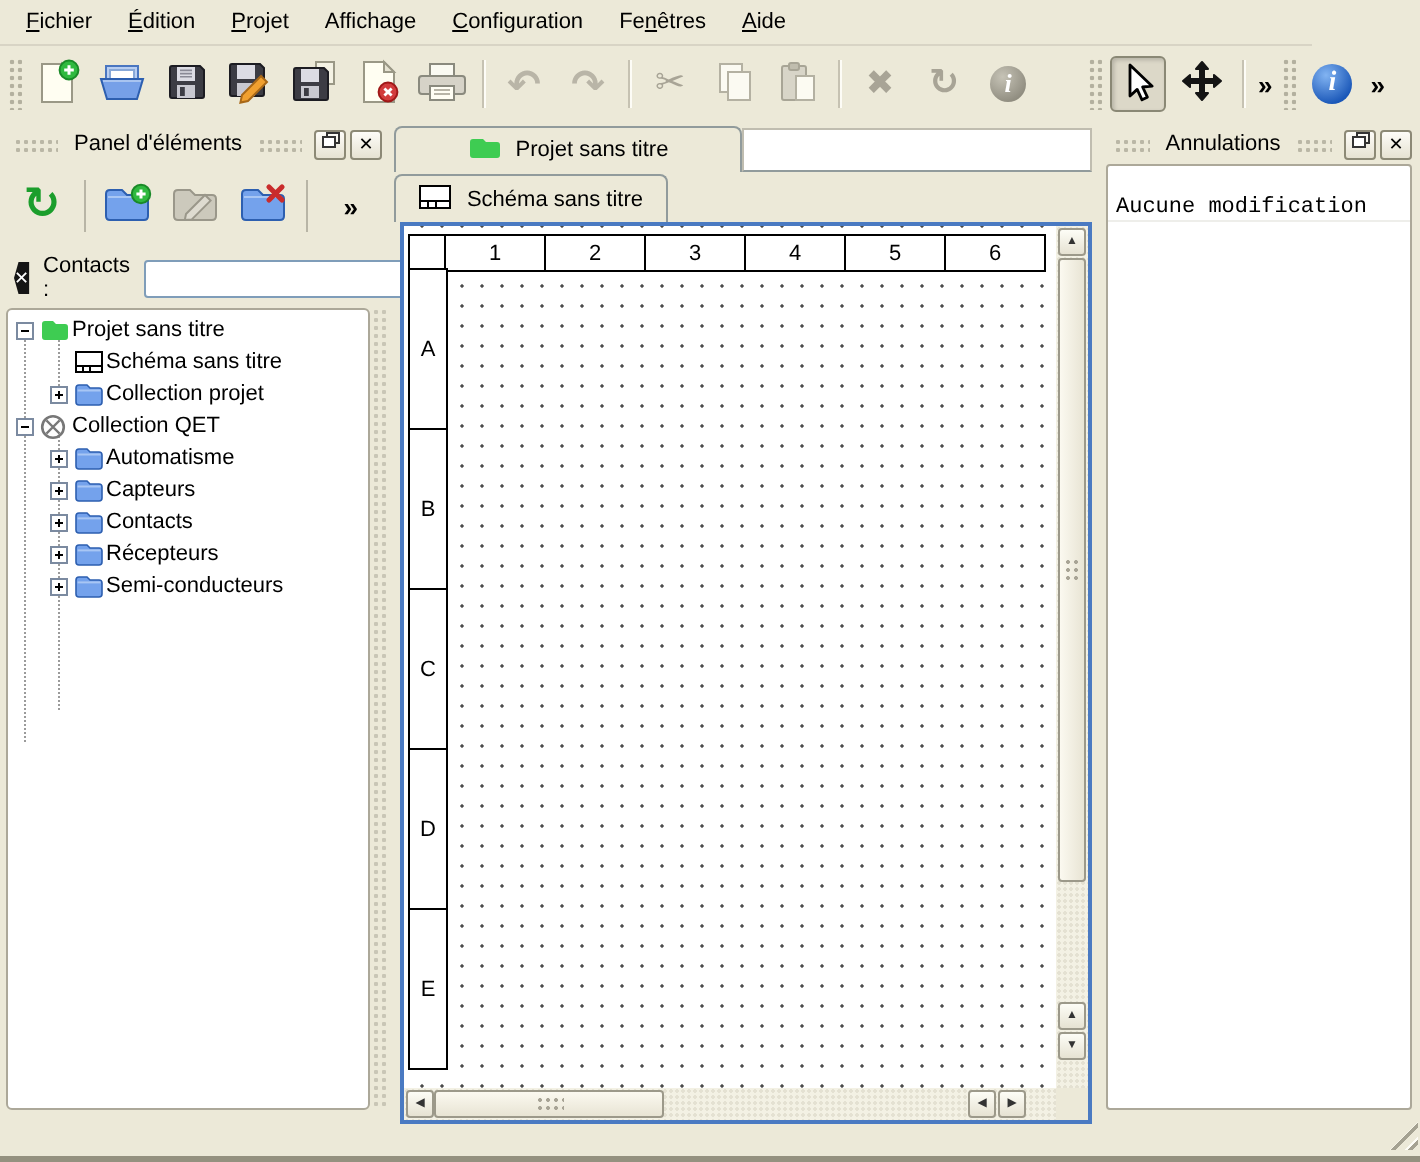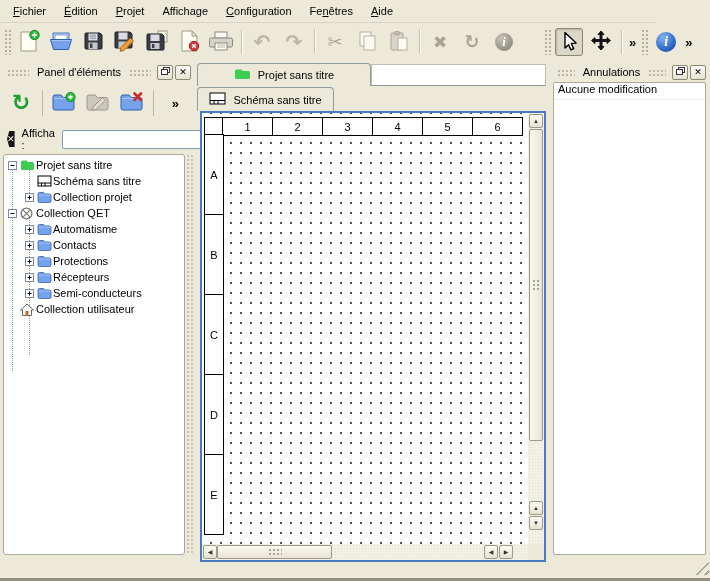--- a/index.html
+++ b/index.html
@@ -114,21 +114,21 @@
   #hthumb{position:absolute;top:1px;left:15px;width:115px;height:14px;border:1px solid #9c998a;border-radius:2px;
     background:linear-gradient(#fbf9f0,#e8e4d4);display:flex;align-items:center;justify-content:center;}
   .grip-h{width:14px;height:8px;
     background-image:radial-gradient(#a8a496 0.9px,transparent 1.1px);background-size:4px 4px;}
   #hscroll .left2{position:absolute;top:1px;right:30px;width:14px;height:14px;}
   #hscroll .right{position:absolute;top:1px;right:15px;width:14px;height:14px;}
   #sb-corner{position:absolute;right:0;bottom:0;width:16px;height:16px;background:#ece9d8;}
 
   
   #undo-list{flex:1;margin:0 3px 3px 3px;background:#fff;border:1px solid #aca899;border-radius:2px;overflow:hidden;}
-  .undo-item{height:17px;display:flex;align-items:flex-start;padding:0 4px;border-bottom:1px solid #eeeeea;}
+  .undo-item{height:28px;display:flex;align-items:flex-end;padding:0 4px;border-bottom:1px solid #eeeeea;font-family:Liberation Mono, monospace;}
 
   
   #statusbar{position:absolute;left:0;top:562px;width:710px;height:16px;background:#ece9d8;}
   #bottom-edge{position:absolute;left:0;bottom:0;width:710px;height:3px;background:#94917f;}
   #grip{position:absolute;right:1px;bottom:3px;width:14px;height:14px;
     background:repeating-linear-gradient(135deg,transparent 0 3px,#fdfcf6 3px 4px,#a5a292 4px 6px);
     clip-path:polygon(100% 0,100% 100%,0 100%);}
 </style>
 </head>
 <body>
@@ -306,21 +306,21 @@
           </svg></span>
       </span>
     <span class="psep"></span>
     <span class="chev" style="margin-left:auto;margin-right:8px;">»</span>
   </div>
 
   <div id="filter-row">
     <span id="filter-clear">
         <span class="x">✕</span>
       </span>
-    <span>Afficha :</span>
+    <span>Contacts :</span>
     <input id="filter-input" value="" style="">
   </div>
 
   <div class="dock-body">
     <div id="tree">
       <div id="tree-rows">
           <div class="tree-row">
             <span class="indent" style="width:4px"></span>
             <span class="exp">
               <svg width="9" height="9">
@@ -401,37 +401,37 @@
                 <rect x="0.5" y="0.5" width="8" height="8" fill="#fff" stroke="#7b8aa0"></rect>
                 <path d="M2.5 4.5h4M4.5 2.5v4" stroke="#000"></path>
               </svg>
             </span>
             <span class="tree-icon">
               <svg width="15" height="13" viewBox="0 0 15 13">
                 <path d="M1 3q0-1.5 1.5-1.5h4L8 3h4.5Q14 3 14 4.5v5.5q0 1.5-1.5 1.5h-10Q1 11.5 1 10z" fill="#74a2ec" stroke="#2d5fb0" stroke-width="0.8"></path>
                 <path d="M1.8 4.2h11.5" stroke="#a8c6f4"></path>
               </svg>
             </span>
-            <span class="tree-label">Contacts</span>
+            <span class="tree-label">Capteurs</span>
           </div>
           <div class="tree-row">
             <span class="indent" style="width:21px"></span>
             <span class="exp">
               <svg width="9" height="9">
                 <rect x="0.5" y="0.5" width="8" height="8" fill="#fff" stroke="#7b8aa0"></rect>
                 <path d="M2.5 4.5h4M4.5 2.5v4" stroke="#000"></path>
               </svg>
             </span>
             <span class="tree-icon">
               <svg width="15" height="13" viewBox="0 0 15 13">
                 <path d="M1 3q0-1.5 1.5-1.5h4L8 3h4.5Q14 3 14 4.5v5.5q0 1.5-1.5 1.5h-10Q1 11.5 1 10z" fill="#74a2ec" stroke="#2d5fb0" stroke-width="0.8"></path>
                 <path d="M1.8 4.2h11.5" stroke="#a8c6f4"></path>
               </svg>
             </span>
-            <span class="tree-label">Protections</span>
+            <span class="tree-label">Contacts</span>
           </div>
           <div class="tree-row">
             <span class="indent" style="width:21px"></span>
             <span class="exp">
               <svg width="9" height="9">
                 <rect x="0.5" y="0.5" width="8" height="8" fill="#fff" stroke="#7b8aa0"></rect>
                 <path d="M2.5 4.5h4M4.5 2.5v4" stroke="#000"></path>
               </svg>
             </span>
             <span class="tree-icon">
@@ -450,31 +450,20 @@
                 <path d="M2.5 4.5h4M4.5 2.5v4" stroke="#000"></path>
               </svg>
             </span>
             <span class="tree-icon">
               <svg width="15" height="13" viewBox="0 0 15 13">
                 <path d="M1 3q0-1.5 1.5-1.5h4L8 3h4.5Q14 3 14 4.5v5.5q0 1.5-1.5 1.5h-10Q1 11.5 1 10z" fill="#74a2ec" stroke="#2d5fb0" stroke-width="0.8"></path>
                 <path d="M1.8 4.2h11.5" stroke="#a8c6f4"></path>
               </svg>
             </span>
             <span class="tree-label">Semi-conducteurs</span>
-          </div>
-          <div class="tree-row">
-            <span class="indent" style="width:4px"></span>
-            <span class="exp-spacer"></span>
-            <span class="tree-icon">
-              <svg width="14" height="13" viewBox="0 0 14 13">
-                <path d="M7 1 13.5 7h-2v5.5h-9V7h-2z" fill="#fcfcf8" stroke="#666"></path>
-                <rect x="5.5" y="8" width="3" height="4.5" fill="#c86a1e"></rect>
-              </svg>
-            </span>
-            <span class="tree-label">Collection utilisateur</span>
           </div>
         </div>
       <div class="guide" style="left:8px;top:10px;height:206px;"></div>
       <div class="guide" style="left:25px;top:12px;height:28px;"></div>
       <div class="guide" style="left:25px;top:62px;height:138px;"></div>
     </div>
     <div class="side-strip"></div>
   </div>
 </div>
 

